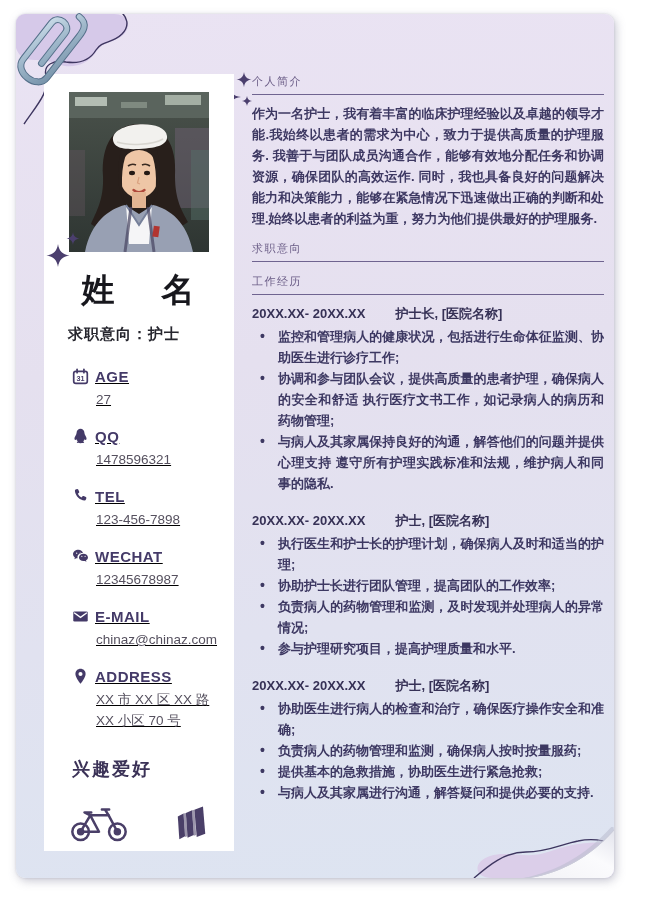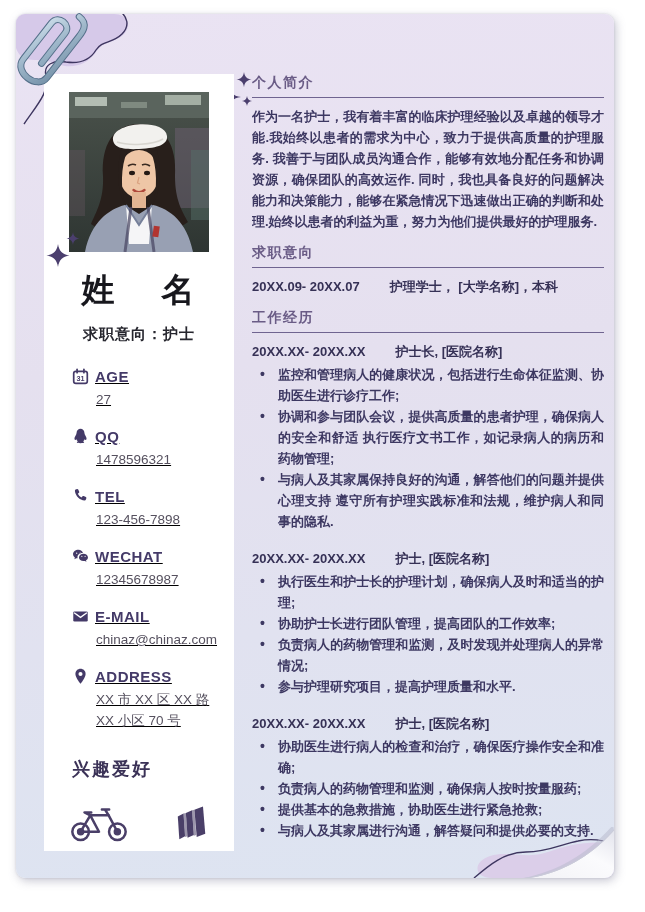--- a/index.html
+++ b/index.html
@@ -36,21 +36,21 @@
     background:#ffffff;z-index:5;
     padding:18px 24px;box-sizing:border-box;
   }
   .photo{width:140px;height:160px;margin:0 auto;display:block;background:#39413c;}
   .name{
     margin-top:16px;text-align:center;
     font-size:33px;font-weight:600;color:#17171d;
     letter-spacing:2px;word-spacing:34px;white-space:nowrap;
   }
   .intention{
-    margin-top:12px;text-align:center;
+    margin-top:12px;text-align:left;
     font-size:15px;font-weight:700;color:#26262e;letter-spacing:1px;
   }
   .contacts{margin-top:24px;text-decoration:underline;}
   .contact{margin:0 0 18px 4px;}
   .contact .row{display:flex;align-items:center;gap:6px;}
   .contact .c-icon{width:17px;height:17px;flex:0 0 auto;display:inline-flex;}
   .contact .c-icon svg{width:17px;height:17px;}
   .contact .label{font-size:15px;font-weight:700;color:#443a68;letter-spacing:.5px;}
   .contact .value{
     margin:4px 0 0 24px;font-size:13.5px;color:#56515f;line-height:21px;max-width:130px;
@@ -60,21 +60,21 @@
   .hobby-row .h-icon{display:inline-flex;}
 
   
   .main{
     position:absolute;left:236px;top:60px;width:352px;height:782px;
     z-index:4;overflow:hidden;color:#3d3862;
   }
   .section{margin-bottom:12px;}
   .section h2{
     margin:0 0 8px 0;padding:0 0 5px 0;
-    font-size:14px;font-weight:700;color:#6a5c86;letter-spacing:1.5px;
+    font-size:11px;font-weight:400;color:#6a5c86;letter-spacing:1.5px;
     border-bottom:1px solid #6f6490;
   }
   .body-text{
     margin:0;font-size:13px;line-height:21px;font-weight:600;color:#3d3862;
     text-align:justify;
   }
   .edu-row,.job-head{display:flex;font-size:13px;font-weight:700;color:#363156;line-height:21px;}
   .edu-row .period,.job-head .period{flex:0 0 auto;}
   .edu-row .detail,.job-head .jobtitle{margin-left:30px;}
   .job{margin-bottom:16px;}
@@ -258,24 +258,20 @@
 
     <div class="main">
 
       <div class="section">
         <h2>个人简介</h2>
         <p class="body-text">作为一名护士，我有着丰富的临床护理经验以及卓越的领导才能.我始终以患者的需求为中心，致力于提供高质量的护理服务. 我善于与团队成员沟通合作，能够有效地分配任务和协调资源，确保团队的高效运作. 同时，我也具备良好的问题解决能力和决策能力，能够在紧急情况下迅速做出正确的判断和处理.始终以患者的利益为重，努力为他们提供最好的护理服务.</p>
       </div>
 
       <div class="section">
         <h2>求职意向</h2>
-        <div class="edu-row">
-          <span class="period">20XX.09- 20XX.07</span>
-          <span class="detail">护理学士， [大学名称]，本科</span>
-        </div>
       </div>
 
       <div class="section">
         <h2>工作经历</h2>
         <div id="jobs-container">
             <div class="job">
               <div class="job-head">
                 <span class="period">20XX.XX- 20XX.XX</span>
                 <span class="jobtitle">护士长, [医院名称]</span>
               </div>

